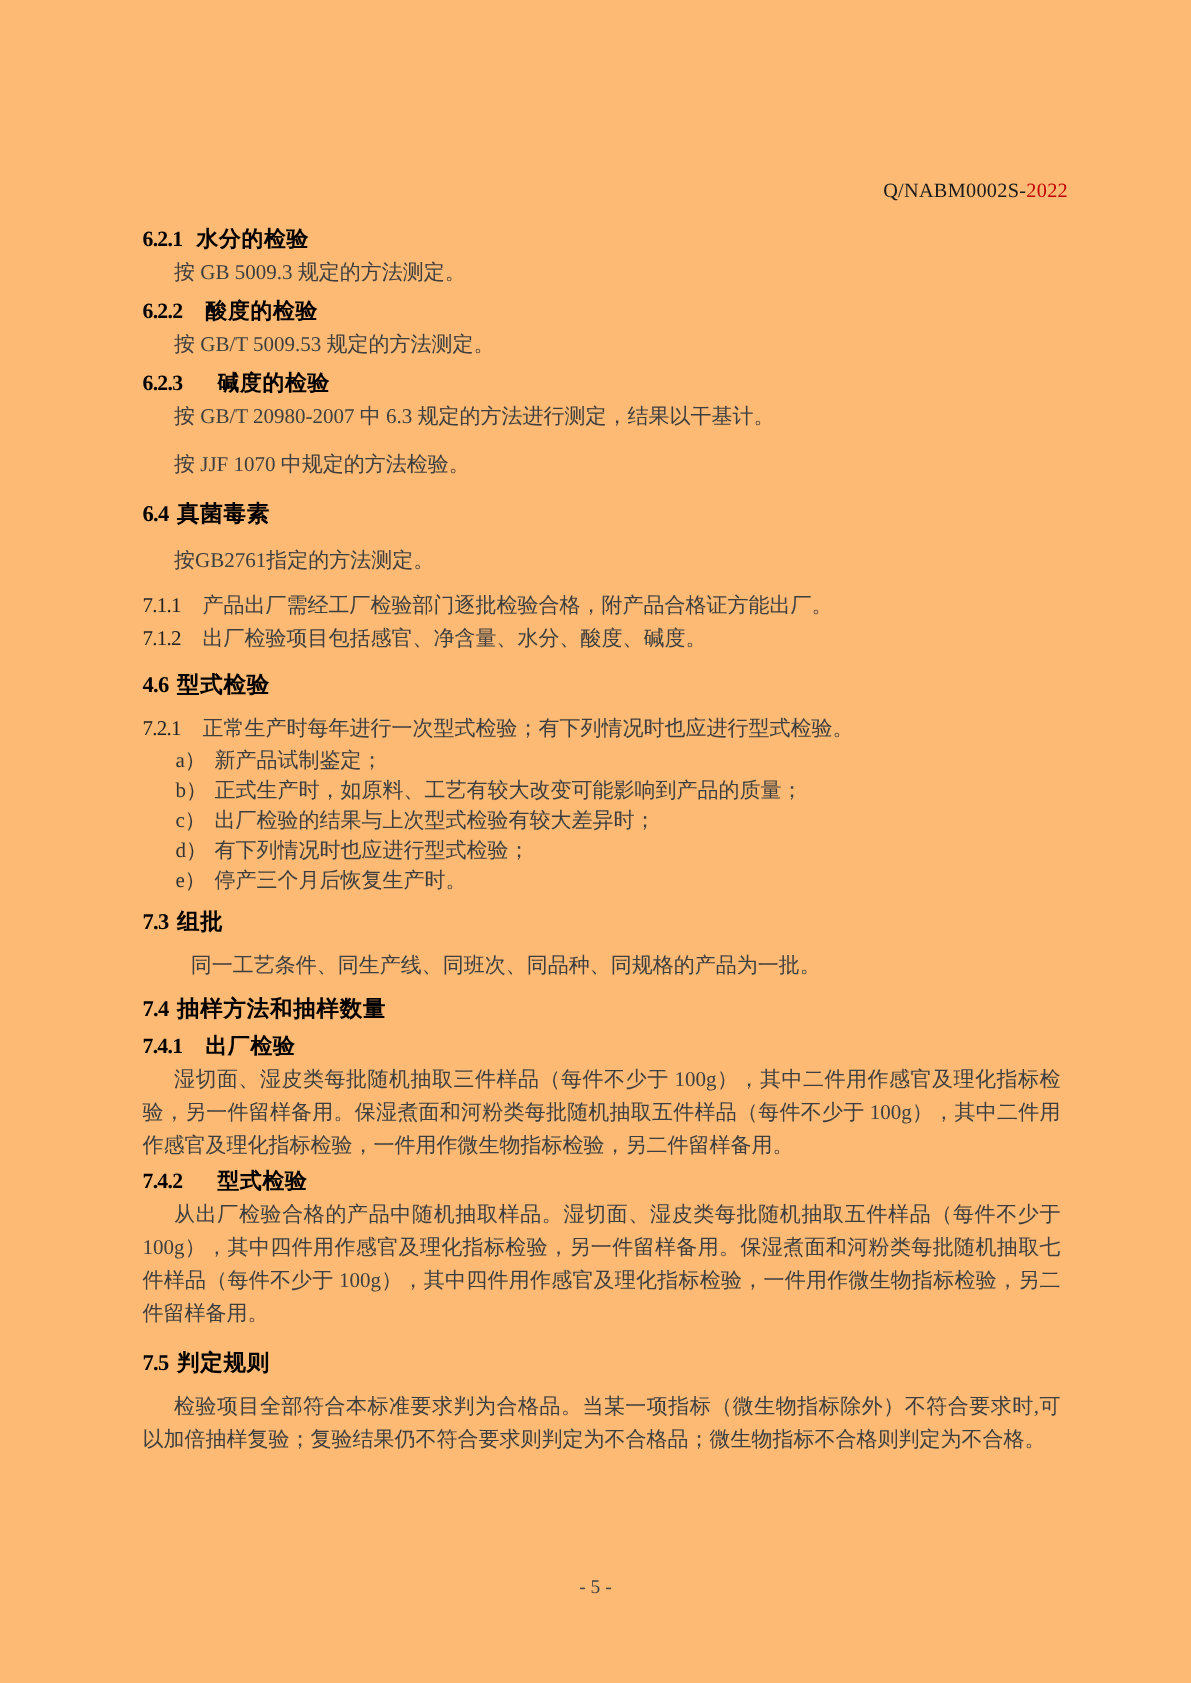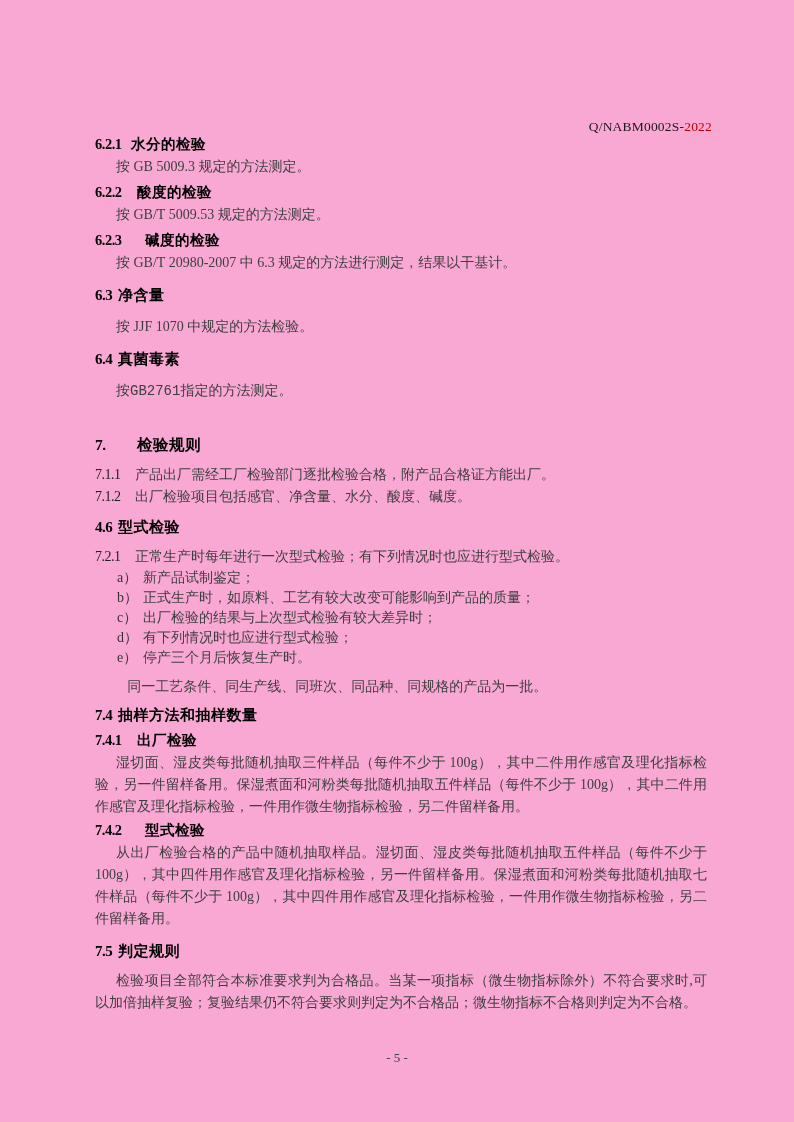--- a/index.html
+++ b/index.html
@@ -2,21 +2,21 @@
 <html><head>
 <meta charset="utf-8">
 <style>
   * { margin: 0; padding: 0; box-sizing: border-box; }
   html, body { background: #e8e8e8; }
   .page {
     position: relative;
     width: 794px;
     height: 1122px;
     margin: 0 auto;
-    background: #f9a8d4;
+    background: #fdba74;
     font-family: "Liberation Serif", "DejaVu Serif", serif;
     color: #3e3e3e;
     overflow: hidden;
   }
   .doc-header {
     position: absolute;
     top: 119px;
     right: 82px;
     font-size: 13.5px;
     font-family: "Liberation Serif", "DejaVu Serif", serif;
@@ -24,21 +24,21 @@
     letter-spacing: 0.2px;
   }
   .doc-header .year { color: #c00000; }
   .content {
     position: absolute;
     left: 95px;
     top: 134px;
     width: 612px;
   }
   
-  .h1, .h2, .h3 { color: #000; font-weight: bold; }
+  .h1, .h2, .h3 { color: #000; font-weight: bold; margin-top: 16px; }
   .h1 { font-size: 15.5px; margin-top: 32px; margin-bottom: 0; line-height: 22px; }
   .h2 { font-size: 15px;   line-height: 21px; }
   .h3 { font-size: 14.5px; line-height: 20px; }
   .hnum {
     display: inline-block;
     font-family: "Liberation Serif", "DejaVu Serif", serif;
     font-weight: bold;
     letter-spacing: -0.5px;
   }
   .h1 .hnum { min-width: 42px; }
@@ -53,21 +53,21 @@
   }
   
   .para {
     font-size: 14px;
     line-height: 22px;
     text-indent: 1.5em;
     text-align: justify;
     margin-top: 2px;
     font-family: Liberation Serif, serif;
   }
-  .para.sans { font-family: Liberation Mono, monospace; }
+  .para.sans { font-family: Liberation Serif, serif; }
   .para.big-indent { text-indent: 2.3em; }
   
   .clause {
     font-size: 14px;
     line-height: 22px;
     display: flex;
     align-items: center;
   }
   .clause .pnum {
     flex: 0 0 40px;
@@ -118,33 +118,27 @@
     <div class="h3 mt4">
       <span class="hnum g1">6.2.2</span><span class="htitle">酸度的检验</span>
     </div>
     <p class="para">按 GB/T 5009.53 规定的方法测定。</p>
 
     <div class="h3 mt4">
       <span class="hnum g2">6.2.3</span><span class="htitle">碱度的检验</span>
     </div>
     <p class="para">按 GB/T 20980-2007 中 6.3 规定的方法进行测定，结果以干基计。</p>
 
-    <div class="h2 mt10">
-      <span class="hnum">6.3</span><span class="htitle">净含量</span>
-    </div>
     <p class="para mt10">按 JJF 1070 中规定的方法检验。</p>
 
     <div class="h2 mt10">
       <span class="hnum">6.4</span><span class="htitle">真菌毒素</span>
     </div>
     <p class="para sans mt10">按GB2761指定的方法测定。</p>
 
-    <div class="h1">
-      <span class="hnum">7.</span><span class="htitle">检验规则</span>
-    </div>
 
     <div class="clause mt8">
       <span class="pnum">7.1.1</span>
       <span class="ptext">产品出厂需经工厂检验部门逐批检验合格，附产品合格证方能出厂。</span>
     </div>
     <div class="clause">
       <span class="pnum">7.1.2</span>
       <span class="ptext">出厂检验项目包括感官、净含量、水分、酸度、碱度。</span>
     </div>
 
@@ -173,20 +167,23 @@
         <span class="li-marker">d）</span>
         <span class="li-text">有下列情况时也应进行型式检验；</span>
       </div>
       <div class="li">
         <span class="li-marker">e）</span>
         <span class="li-text">停产三个月后恢复生产时。</span>
       </div>
     </div>
 
 
+    <div class="h2 mt6">
+      <span class="hnum">7.3</span><span class="htitle">组批</span>
+    </div>
     <p class="para big-indent mt8">同一工艺条件、同生产线、同班次、同品种、同规格的产品为一批。</p>
 
     <div class="h2 mt6">
       <span class="hnum">7.4</span><span class="htitle">抽样方法和抽样数量</span>
     </div>
 
     <div class="h3 mt4">
       <span class="hnum g1">7.4.1</span><span class="htitle">出厂检验</span>
     </div>
     <p class="para">湿切面、湿皮类每批随机抽取三件样品（每件不少于 100g），其中二件用作感官及理化指标检验，另一件留样备用。保湿煮面和河粉类每批随机抽取五件样品（每件不少于 100g），其中二件用作感官及理化指标检验，一件用作微生物指标检验，另二件留样备用。</p>

